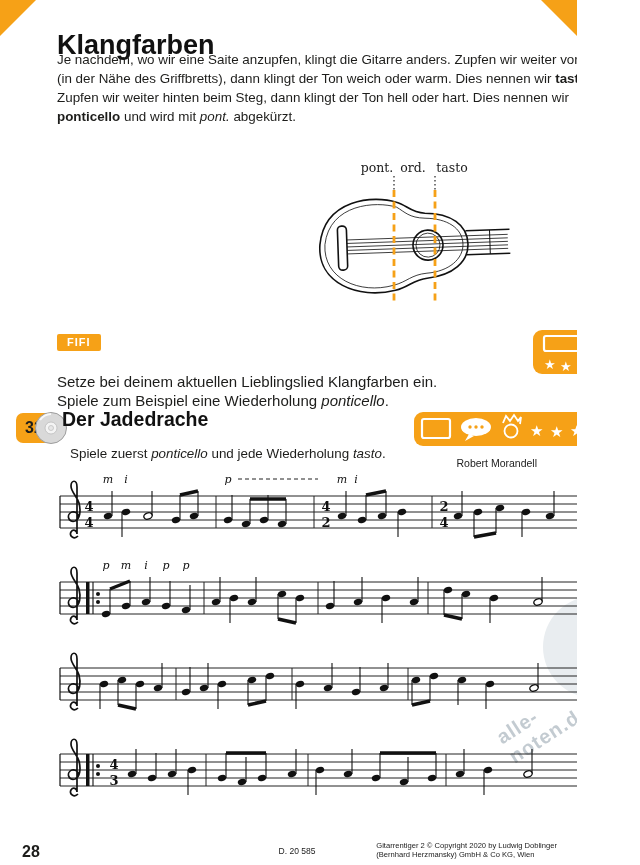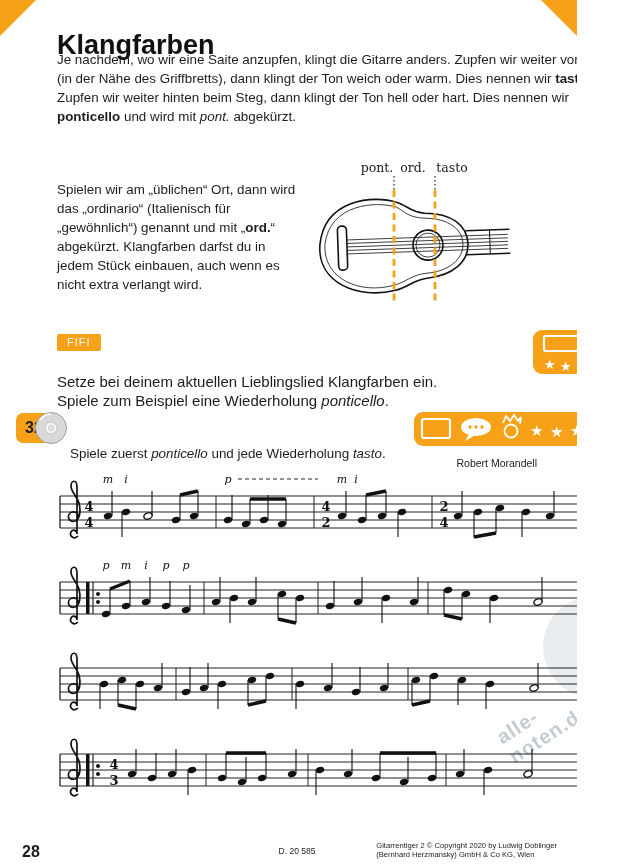--- a/index.html
+++ b/index.html
@@ -16,21 +16,21 @@
   .intro { position:absolute; left:57px; top:50px; width:545px; margin:0; font-size:13.4px; line-height:19px; }
   .side-text { position:absolute; left:57px; top:180px; width:242px; margin:0; font-size:13.4px; line-height:19px; }
   .b { font-weight:bold; }
   .i { font-style:italic; }
 
   .guitar { position:absolute; left:298px; top:158px; }
   .glabel { font-family:"DejaVu Serif", serif; font-size:12.5px; fill:#222; text-anchor:middle; }
   .accent-stroke { stroke:var(--accent); }
 
   .fifi-badge { position:absolute; left:57px; top:334px; background:var(--accent); color:#fff;
-                font-weight:normal; font-size:11px; letter-spacing:1px; padding:2px 10px 3px; border-radius:2px; }
+                font-weight:bold; font-size:11px; letter-spacing:1px; padding:2px 10px 3px; border-radius:2px; }
   .fifi-text { position:absolute; left:57px; top:372px; width:430px; margin:0; font-size:15px; line-height:19px; }
 
   .badge-a { position:absolute; left:533px; top:330px; width:66px; height:44px; background:var(--accent); border-radius:9px; }
 
   .track-box { position:absolute; left:16px; top:413px; width:36px; height:30px; background:var(--accent);
                border-radius:7px; display:flex; align-items:center; justify-content:center;
                font-weight:bold; font-size:16px; color:#1d1d1b; }
   .cd { position:absolute; left:34px; top:411px; }
   .song-title { position:absolute; left:62px; top:408px; margin:0; font-size:19.5px; font-weight:bold; color:#111; }
   .song-instr { position:absolute; left:62px; top:438px; margin:8px; font-size:13.4px; }
@@ -57,21 +57,20 @@
 
 <div class="page">
 
   <div class="corner tl"></div>
   <div class="corner tr"></div>
 
   <h1 class="title">Klangfarben</h1>
 
   <p class="intro"><span>Je nachdem, wo wir eine Saite anzupfen, klingt die Gitarre anders. Zupfen wir weiter vorne (in der Nähe des Griffbretts), dann klingt der Ton weich oder warm. Dies nennen wir </span><span class="b">tasto</span><span>. Zupfen wir weiter hinten beim Steg, dann klingt der Ton hell oder hart. Dies nennen wir </span><span class="b">ponticello</span><span> und wird mit </span><span class="i">pont.</span><span> abgekürzt.</span></p>
 
-  <p class="side-text"><span>Spielen wir am „üblichen“ Ort, dann wird das „ordinario“ (Italienisch für „gewöhnlich“) genannt und mit „</span><span class="b">ord.</span><span>“ abgekürzt. Klangfarben darfst du in jedem Stück einbauen, auch wenn es nicht extra verlangt wird.</span></p>
 
   <div class="guitar">
     <svg width="215" height="155" viewBox="0 0 215 155">
       <text class="glabel" x="79" y="14">pont.</text>
       <text class="glabel" x="115" y="14">ord.</text>
       <text class="glabel" x="154" y="14">tasto</text>
       <line x1="96" y1="18" x2="96" y2="32" stroke="#222" stroke-width="1.2" stroke-dasharray="1.5 2.5"></line>
       <line x1="137" y1="18" x2="137" y2="32" stroke="#222" stroke-width="1.2" stroke-dasharray="1.5 2.5"></line>
       <g transform="rotate(-2 105 88)">
         <path d="M 100 44 C 78 36, 28 38, 22 84 C 18 122, 58 140, 96 132 C 110 129, 114 122, 128 121 C 154 119, 170 106, 170 88 C 170 69, 154 57, 128 56 C 114 55, 110 47, 100 44 Z" fill="none" stroke="#111" stroke-width="1.6"></path>
@@ -111,20 +110,21 @@
 
   <div class="track-box">32</div>
   <div class="cd">
     <svg width="34" height="34" viewBox="0 0 34 34">
       <circle cx="17" cy="17" r="15.5" fill="#d9d9d9" stroke="#9d9d9d" stroke-width="1"></circle>
       <circle cx="17" cy="17" r="6" fill="#f4f4f4" stroke="#bbb" stroke-width="0.8"></circle>
       <circle cx="17" cy="17" r="2.5" fill="#e7e7e7" stroke="#c2c2c2" stroke-width="0.8"></circle>
       <path d="M 6 9 A 14 14 0 0 1 17 3" fill="none" stroke="#fff" stroke-width="2" opacity="0.8"></path>
     </svg>
   </div>
+  <h2 class="song-title">Der Jadedrache</h2>
   <p class="song-instr"><span>Spiele zuerst </span><span class="i">ponticello</span><span> und jede Wiederholung </span><span class="i">tasto</span><span>.</span></p>
 
   <div class="badge-b">
     <svg width="182" height="34" viewBox="0 0 182 34">
       <rect x="8" y="7" width="28" height="19" rx="2" fill="none" stroke="#fff" stroke-width="2.2"></rect>
       <g>
         <ellipse cx="62" cy="15" rx="15" ry="9" fill="#fff"></ellipse>
         <path d="M 55 22 l -4 7 l 9 -5 z" fill="#fff"></path>
         <circle cx="56" cy="15" r="1.7" fill="#F6A117"></circle>
         <circle cx="62" cy="15" r="1.7" fill="#F6A117"></circle>

